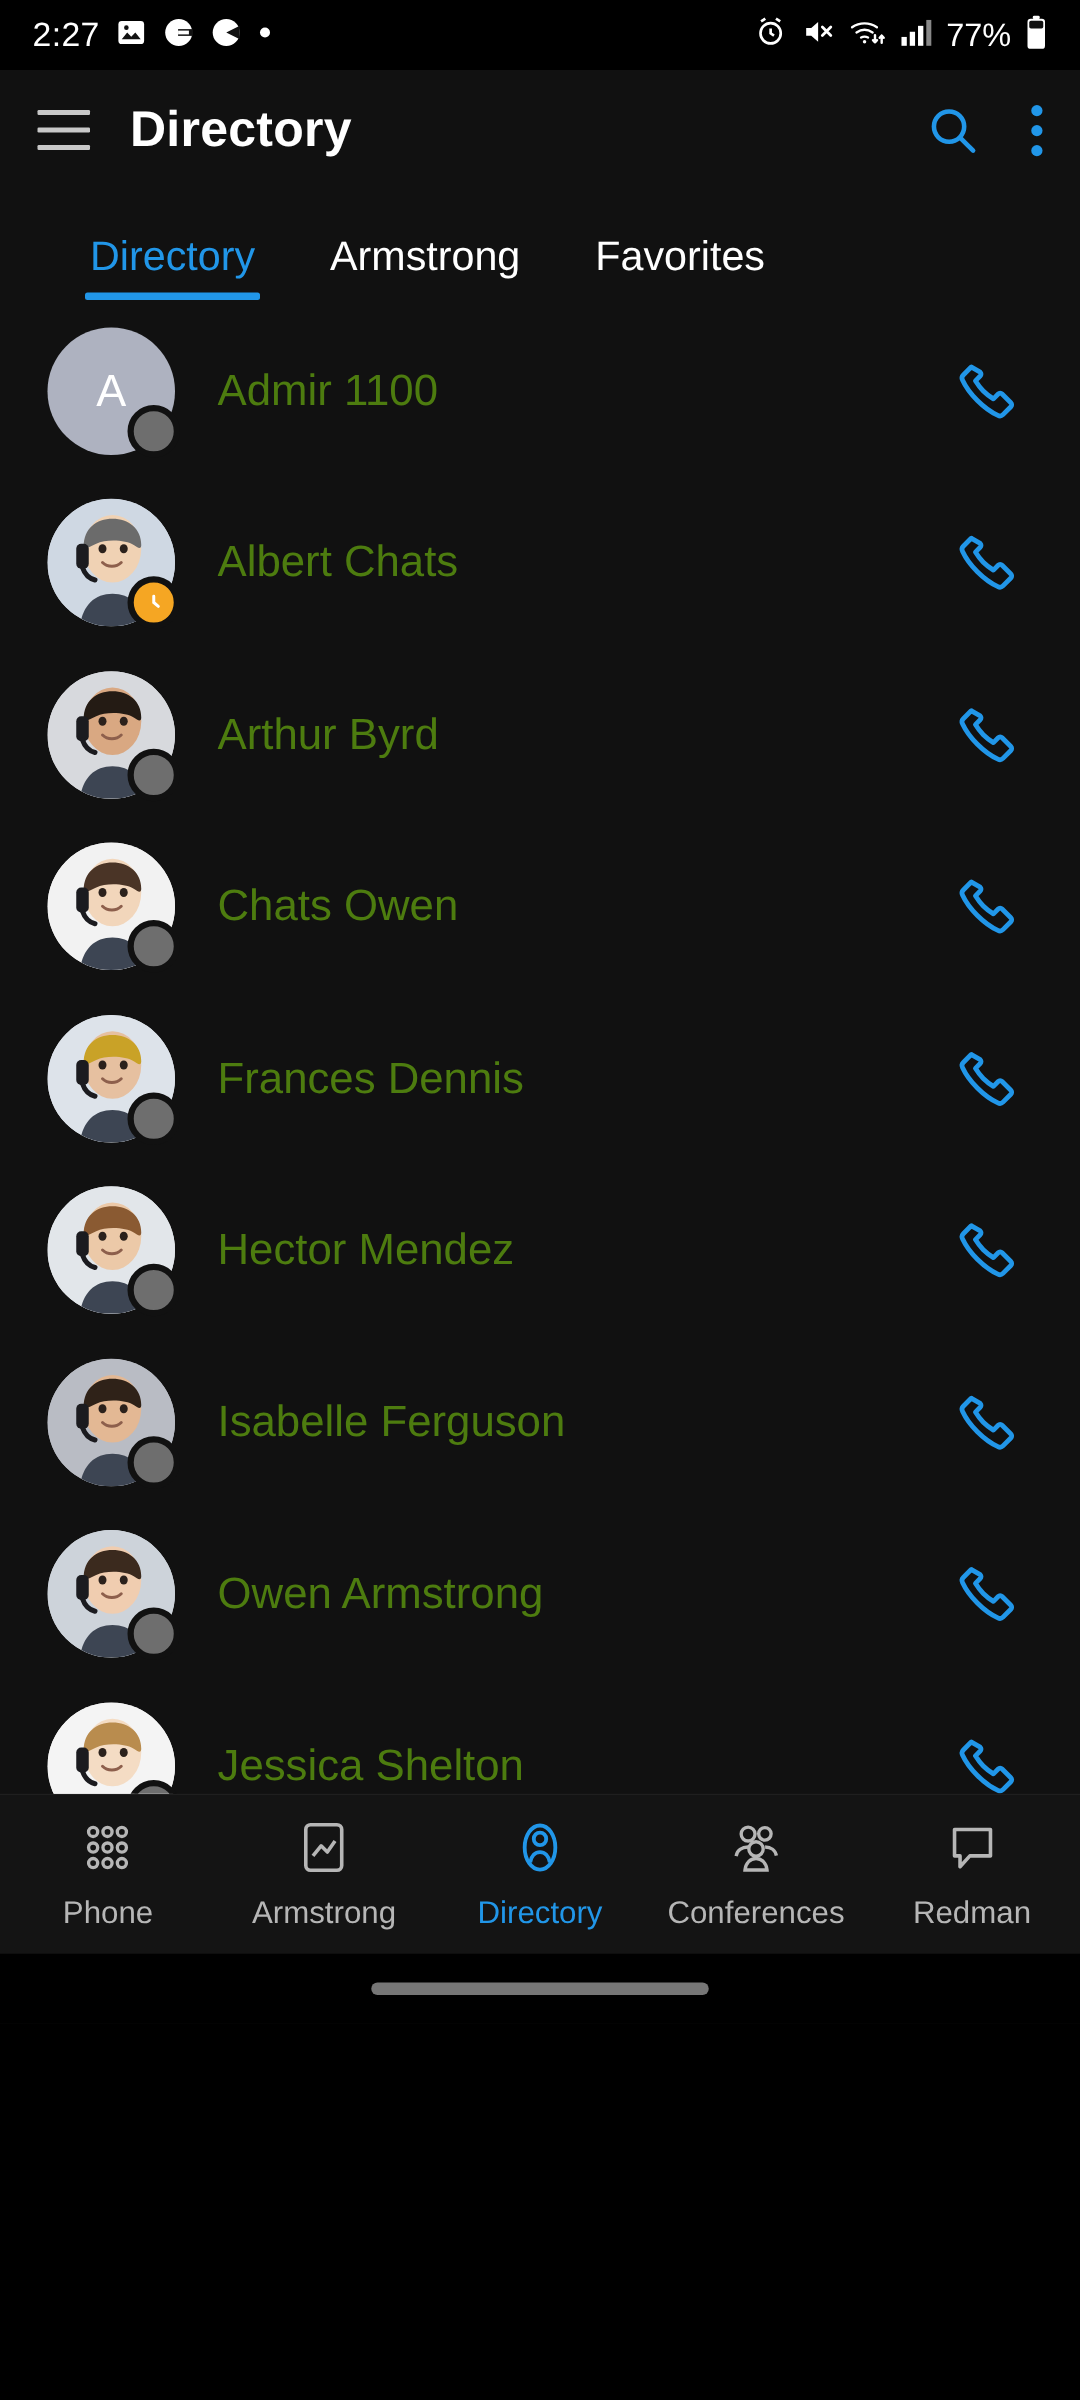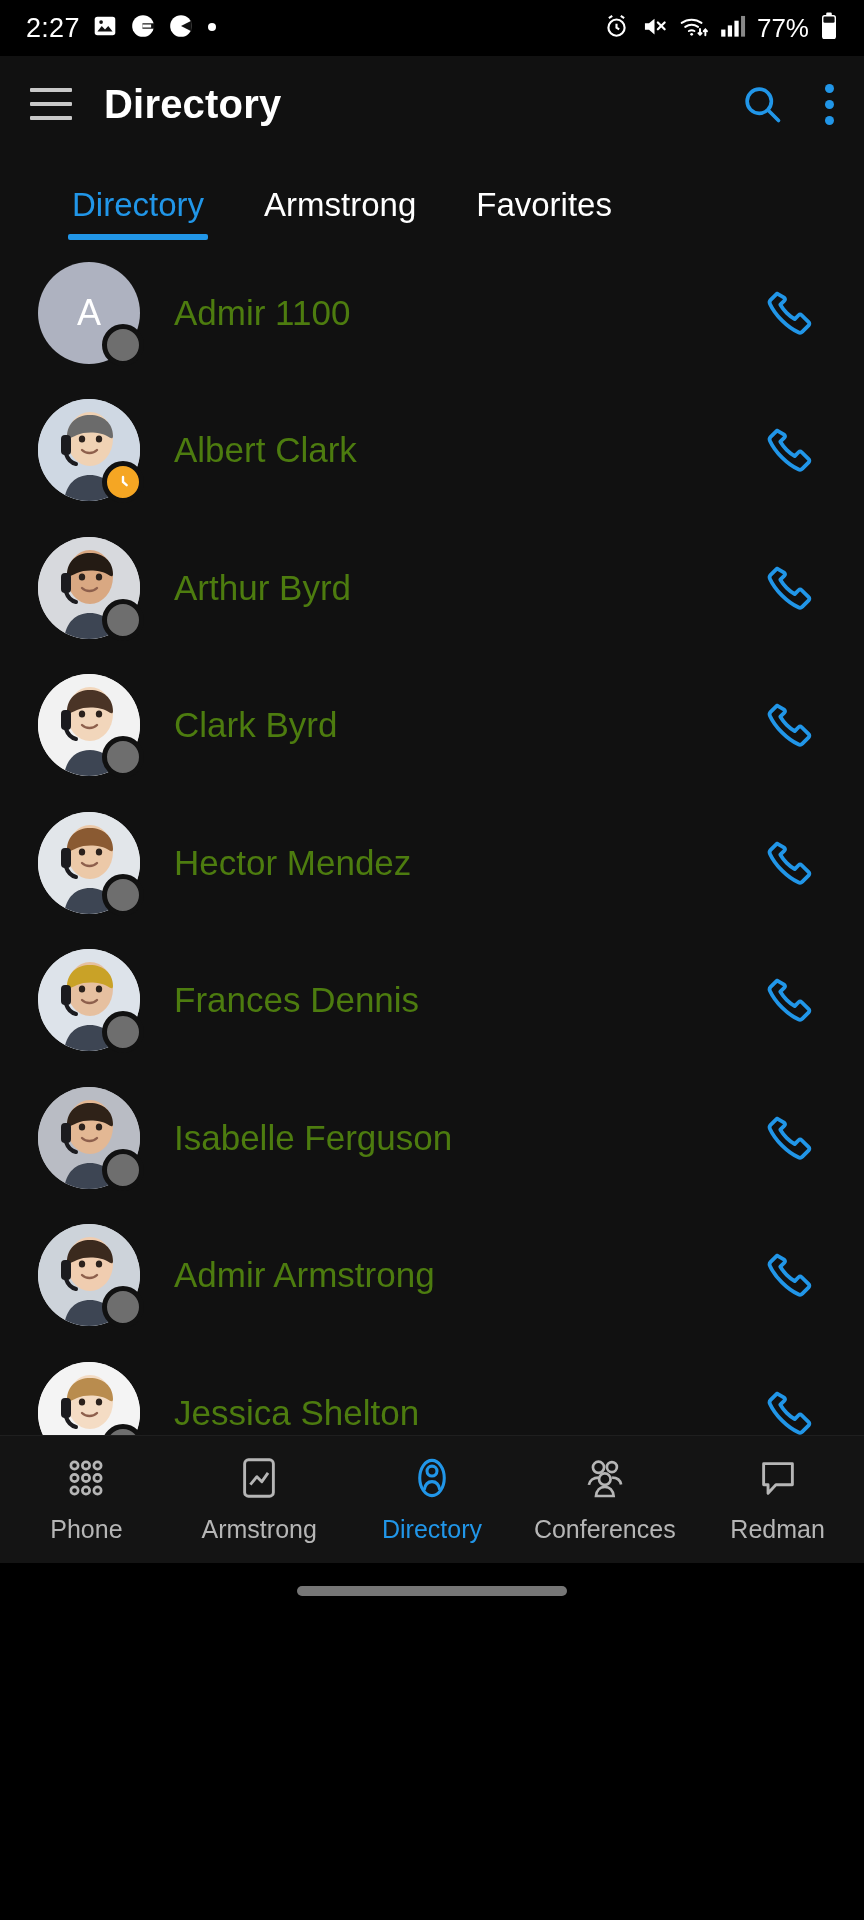--- a/index.html
+++ b/index.html
@@ -286,21 +286,21 @@
               <rect x="23" y="36" width="10" height="20" rx="4" fill="#1b1b1f"></rect>
               <path d="M28 55c2 6 6 9 10 10" stroke="#1b1b1f" stroke-width="4" fill="none" stroke-linecap="round"></path>
             </svg>
           </div>
           <span class="badge away" style="background: rgb(245, 166, 35);">
             <svg width="22" height="22" viewBox="0 0 24 24" fill="none" stroke="#fff" stroke-width="2.6" stroke-linecap="round">
               <path d="M12 6.5V12l4 3.4"></path>
             </svg>
           </span>
         </div>
-        <div class="name">Albert Clark</div>
+        <div class="name">Albert Chats</div>
         <div class="callbtn">
           <svg width="54" height="54" viewBox="0 0 24 24" fill="none" stroke="#2196e8" stroke-width="1.7" stroke-linejoin="round">
             <path d="M6.2 3.4 3.4 6.2c-.5.5-.6 1.2-.3 1.8 1.2 2.6 3 5 5.3 7.3s4.7 4.1 7.3 5.3c.6.3 1.3.2 1.8-.3l2.8-2.8c.4-.4.4-1 0-1.4l-3.1-3.1c-.4-.4-1-.4-1.4 0l-1.7 1.7c-1.3-.8-2.5-1.7-3.6-2.8s-2-2.3-2.8-3.6l1.7-1.7c.4-.4.4-1 0-1.4L6.3 3.4c-.1-.1-.1 0 0 0z"></path>
           </svg>
         </div>
       </div>
       <div class="row">
         <div class="avatar-wrap">
           <div class="avatar" style="background: rgb(215, 217, 221);">
             <svg viewBox="0 0 102 102" preserveAspectRatio="xMidYMid slice">
@@ -334,21 +334,45 @@
               <ellipse cx="44" cy="40" rx="3.2" ry="3.6" fill="#2b211c"></ellipse>
               <ellipse cx="61" cy="40" rx="3.2" ry="3.6" fill="#2b211c"></ellipse>
               <path d="M44 51c4 4 11 4 15 0" stroke="#8d5f4c" stroke-width="2.4" fill="none" stroke-linecap="round"></path>
               <path d="M26 102c2-17 12-26 26-26s24 9 26 26z" fill="#3d4553"></path>
               <rect x="23" y="36" width="10" height="20" rx="4" fill="#1b1b1f"></rect>
               <path d="M28 55c2 6 6 9 10 10" stroke="#1b1b1f" stroke-width="4" fill="none" stroke-linecap="round"></path>
             </svg>
           </div>
           <span class="badge offline" style="background: rgb(110, 110, 110);"></span>
         </div>
-        <div class="name">Clark Byrd</div>
+        <div class="name">Chats Owen</div>
+        <div class="callbtn">
+          <svg width="54" height="54" viewBox="0 0 24 24" fill="none" stroke="#2196e8" stroke-width="1.7" stroke-linejoin="round">
+            <path d="M6.2 3.4 3.4 6.2c-.5.5-.6 1.2-.3 1.8 1.2 2.6 3 5 5.3 7.3s4.7 4.1 7.3 5.3c.6.3 1.3.2 1.8-.3l2.8-2.8c.4-.4.4-1 0-1.4l-3.1-3.1c-.4-.4-1-.4-1.4 0l-1.7 1.7c-1.3-.8-2.5-1.7-3.6-2.8s-2-2.3-2.8-3.6l1.7-1.7c.4-.4.4-1 0-1.4L6.3 3.4c-.1-.1-.1 0 0 0z"></path>
+          </svg>
+        </div>
+      </div>
+      <div class="row">
+        <div class="avatar-wrap">
+          <div class="avatar" style="background: rgb(221, 227, 234);">
+            <svg viewBox="0 0 102 102" preserveAspectRatio="xMidYMid slice">
+              <rect width="102" height="102" fill="#dde3ea"></rect>
+              <ellipse cx="52" cy="40" rx="23" ry="27" fill="#e6c0a0"></ellipse>
+              <path d="M29 38c0-14 10-22 23-22s23 8 23 21c0 4-3 2-6 0-6-4-22-5-30-1-5 2-10 6-10 2z" fill="#c9a227"></path>
+              <ellipse cx="44" cy="40" rx="3.2" ry="3.6" fill="#2b211c"></ellipse>
+              <ellipse cx="61" cy="40" rx="3.2" ry="3.6" fill="#2b211c"></ellipse>
+              <path d="M44 51c4 4 11 4 15 0" stroke="#8d5f4c" stroke-width="2.4" fill="none" stroke-linecap="round"></path>
+              <path d="M26 102c2-17 12-26 26-26s24 9 26 26z" fill="#3d4553"></path>
+              <rect x="23" y="36" width="10" height="20" rx="4" fill="#1b1b1f"></rect>
+              <path d="M28 55c2 6 6 9 10 10" stroke="#1b1b1f" stroke-width="4" fill="none" stroke-linecap="round"></path>
+            </svg>
+          </div>
+          <span class="badge offline" style="background: rgb(110, 110, 110);"></span>
+        </div>
+        <div class="name">Frances Dennis</div>
         <div class="callbtn">
           <svg width="54" height="54" viewBox="0 0 24 24" fill="none" stroke="#2196e8" stroke-width="1.7" stroke-linejoin="round">
             <path d="M6.2 3.4 3.4 6.2c-.5.5-.6 1.2-.3 1.8 1.2 2.6 3 5 5.3 7.3s4.7 4.1 7.3 5.3c.6.3 1.3.2 1.8-.3l2.8-2.8c.4-.4.4-1 0-1.4l-3.1-3.1c-.4-.4-1-.4-1.4 0l-1.7 1.7c-1.3-.8-2.5-1.7-3.6-2.8s-2-2.3-2.8-3.6l1.7-1.7c.4-.4.4-1 0-1.4L6.3 3.4c-.1-.1-.1 0 0 0z"></path>
           </svg>
         </div>
       </div>
       <div class="row">
         <div class="avatar-wrap">
           <div class="avatar" style="background: rgb(226, 230, 234);">
             <svg viewBox="0 0 102 102" preserveAspectRatio="xMidYMid slice">
@@ -367,44 +391,20 @@
         </div>
         <div class="name">Hector Mendez</div>
         <div class="callbtn">
           <svg width="54" height="54" viewBox="0 0 24 24" fill="none" stroke="#2196e8" stroke-width="1.7" stroke-linejoin="round">
             <path d="M6.2 3.4 3.4 6.2c-.5.5-.6 1.2-.3 1.8 1.2 2.6 3 5 5.3 7.3s4.7 4.1 7.3 5.3c.6.3 1.3.2 1.8-.3l2.8-2.8c.4-.4.4-1 0-1.4l-3.1-3.1c-.4-.4-1-.4-1.4 0l-1.7 1.7c-1.3-.8-2.5-1.7-3.6-2.8s-2-2.3-2.8-3.6l1.7-1.7c.4-.4.4-1 0-1.4L6.3 3.4c-.1-.1-.1 0 0 0z"></path>
           </svg>
         </div>
       </div>
       <div class="row">
         <div class="avatar-wrap">
-          <div class="avatar" style="background: rgb(221, 227, 234);">
-            <svg viewBox="0 0 102 102" preserveAspectRatio="xMidYMid slice">
-              <rect width="102" height="102" fill="#dde3ea"></rect>
-              <ellipse cx="52" cy="40" rx="23" ry="27" fill="#e6c0a0"></ellipse>
-              <path d="M29 38c0-14 10-22 23-22s23 8 23 21c0 4-3 2-6 0-6-4-22-5-30-1-5 2-10 6-10 2z" fill="#c9a227"></path>
-              <ellipse cx="44" cy="40" rx="3.2" ry="3.6" fill="#2b211c"></ellipse>
-              <ellipse cx="61" cy="40" rx="3.2" ry="3.6" fill="#2b211c"></ellipse>
-              <path d="M44 51c4 4 11 4 15 0" stroke="#8d5f4c" stroke-width="2.4" fill="none" stroke-linecap="round"></path>
-              <path d="M26 102c2-17 12-26 26-26s24 9 26 26z" fill="#3d4553"></path>
-              <rect x="23" y="36" width="10" height="20" rx="4" fill="#1b1b1f"></rect>
-              <path d="M28 55c2 6 6 9 10 10" stroke="#1b1b1f" stroke-width="4" fill="none" stroke-linecap="round"></path>
-            </svg>
-          </div>
-          <span class="badge offline" style="background: rgb(110, 110, 110);"></span>
-        </div>
-        <div class="name">Frances Dennis</div>
-        <div class="callbtn">
-          <svg width="54" height="54" viewBox="0 0 24 24" fill="none" stroke="#2196e8" stroke-width="1.7" stroke-linejoin="round">
-            <path d="M6.2 3.4 3.4 6.2c-.5.5-.6 1.2-.3 1.8 1.2 2.6 3 5 5.3 7.3s4.7 4.1 7.3 5.3c.6.3 1.3.2 1.8-.3l2.8-2.8c.4-.4.4-1 0-1.4l-3.1-3.1c-.4-.4-1-.4-1.4 0l-1.7 1.7c-1.3-.8-2.5-1.7-3.6-2.8s-2-2.3-2.8-3.6l1.7-1.7c.4-.4.4-1 0-1.4L6.3 3.4c-.1-.1-.1 0 0 0z"></path>
-          </svg>
-        </div>
-      </div>
-      <div class="row">
-        <div class="avatar-wrap">
           <div class="avatar" style="background: rgb(185, 188, 196);">
             <svg viewBox="0 0 102 102" preserveAspectRatio="xMidYMid slice">
               <rect width="102" height="102" fill="#b9bcc4"></rect>
               <ellipse cx="52" cy="40" rx="23" ry="27" fill="#e3b894"></ellipse>
               <path d="M29 38c0-14 10-22 23-22s23 8 23 21c0 4-3 2-6 0-6-4-22-5-30-1-5 2-10 6-10 2z" fill="#2f2218"></path>
               <ellipse cx="44" cy="40" rx="3.2" ry="3.6" fill="#2b211c"></ellipse>
               <ellipse cx="61" cy="40" rx="3.2" ry="3.6" fill="#2b211c"></ellipse>
               <path d="M44 51c4 4 11 4 15 0" stroke="#8d5f4c" stroke-width="2.4" fill="none" stroke-linecap="round"></path>
               <path d="M26 102c2-17 12-26 26-26s24 9 26 26z" fill="#3d4553"></path>
               <rect x="23" y="36" width="10" height="20" rx="4" fill="#1b1b1f"></rect>
@@ -430,21 +430,21 @@
               <ellipse cx="44" cy="40" rx="3.2" ry="3.6" fill="#2b211c"></ellipse>
               <ellipse cx="61" cy="40" rx="3.2" ry="3.6" fill="#2b211c"></ellipse>
               <path d="M44 51c4 4 11 4 15 0" stroke="#8d5f4c" stroke-width="2.4" fill="none" stroke-linecap="round"></path>
               <path d="M26 102c2-17 12-26 26-26s24 9 26 26z" fill="#3d4553"></path>
               <rect x="23" y="36" width="10" height="20" rx="4" fill="#1b1b1f"></rect>
               <path d="M28 55c2 6 6 9 10 10" stroke="#1b1b1f" stroke-width="4" fill="none" stroke-linecap="round"></path>
             </svg>
           </div>
           <span class="badge offline" style="background: rgb(110, 110, 110);"></span>
         </div>
-        <div class="name">Admir Armstrong</div>
+        <div class="name">Owen Armstrong</div>
         <div class="callbtn">
           <svg width="54" height="54" viewBox="0 0 24 24" fill="none" stroke="#2196e8" stroke-width="1.7" stroke-linejoin="round">
             <path d="M6.2 3.4 3.4 6.2c-.5.5-.6 1.2-.3 1.8 1.2 2.6 3 5 5.3 7.3s4.7 4.1 7.3 5.3c.6.3 1.3.2 1.8-.3l2.8-2.8c.4-.4.4-1 0-1.4l-3.1-3.1c-.4-.4-1-.4-1.4 0l-1.7 1.7c-1.3-.8-2.5-1.7-3.6-2.8s-2-2.3-2.8-3.6l1.7-1.7c.4-.4.4-1 0-1.4L6.3 3.4c-.1-.1-.1 0 0 0z"></path>
           </svg>
         </div>
       </div>
       <div class="row">
         <div class="avatar-wrap">
           <div class="avatar" style="background: rgb(244, 244, 244);">
             <svg viewBox="0 0 102 102" preserveAspectRatio="xMidYMid slice">

